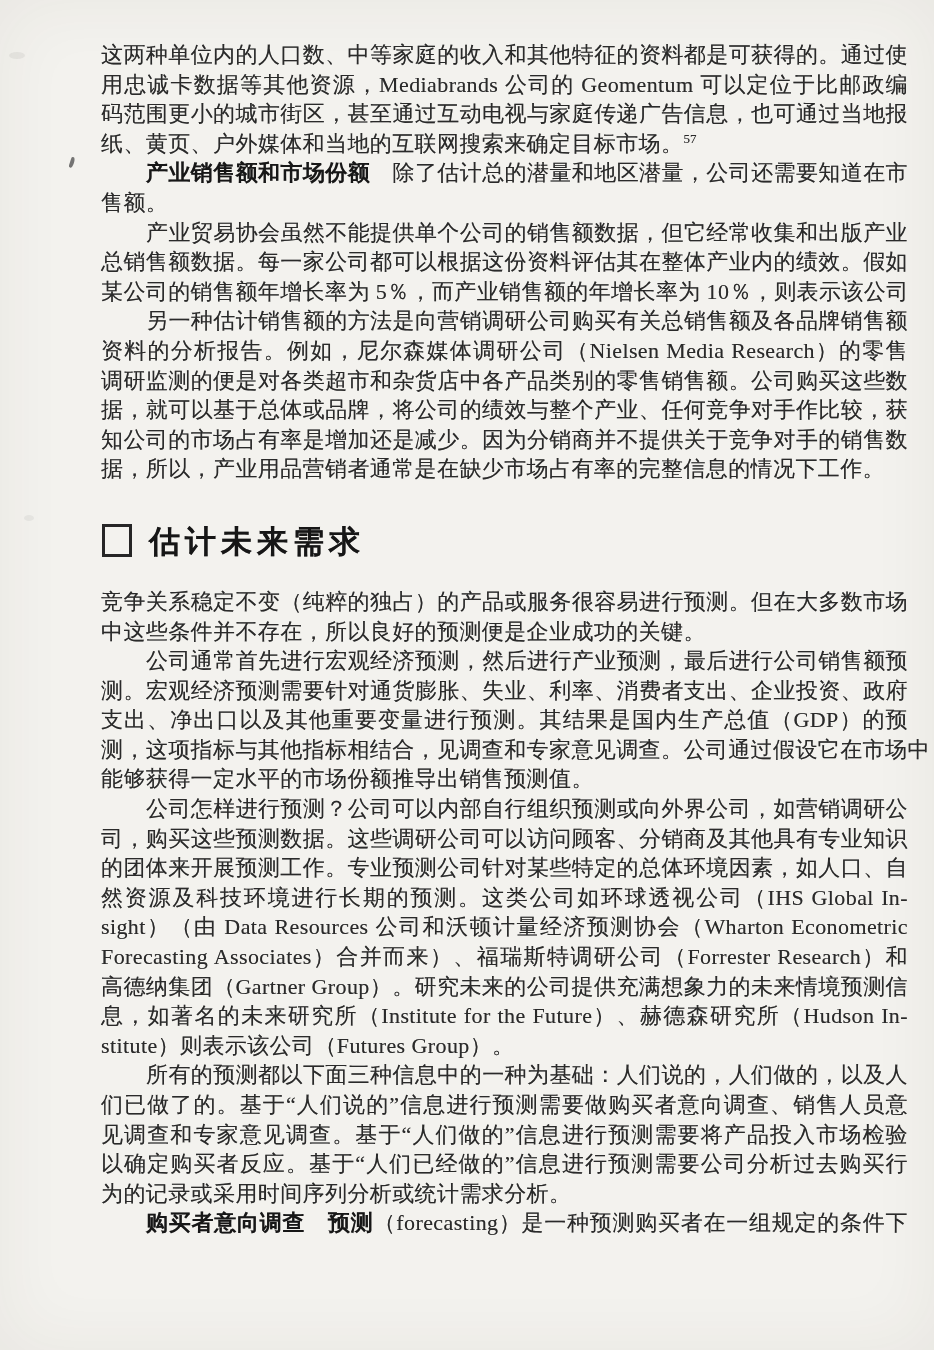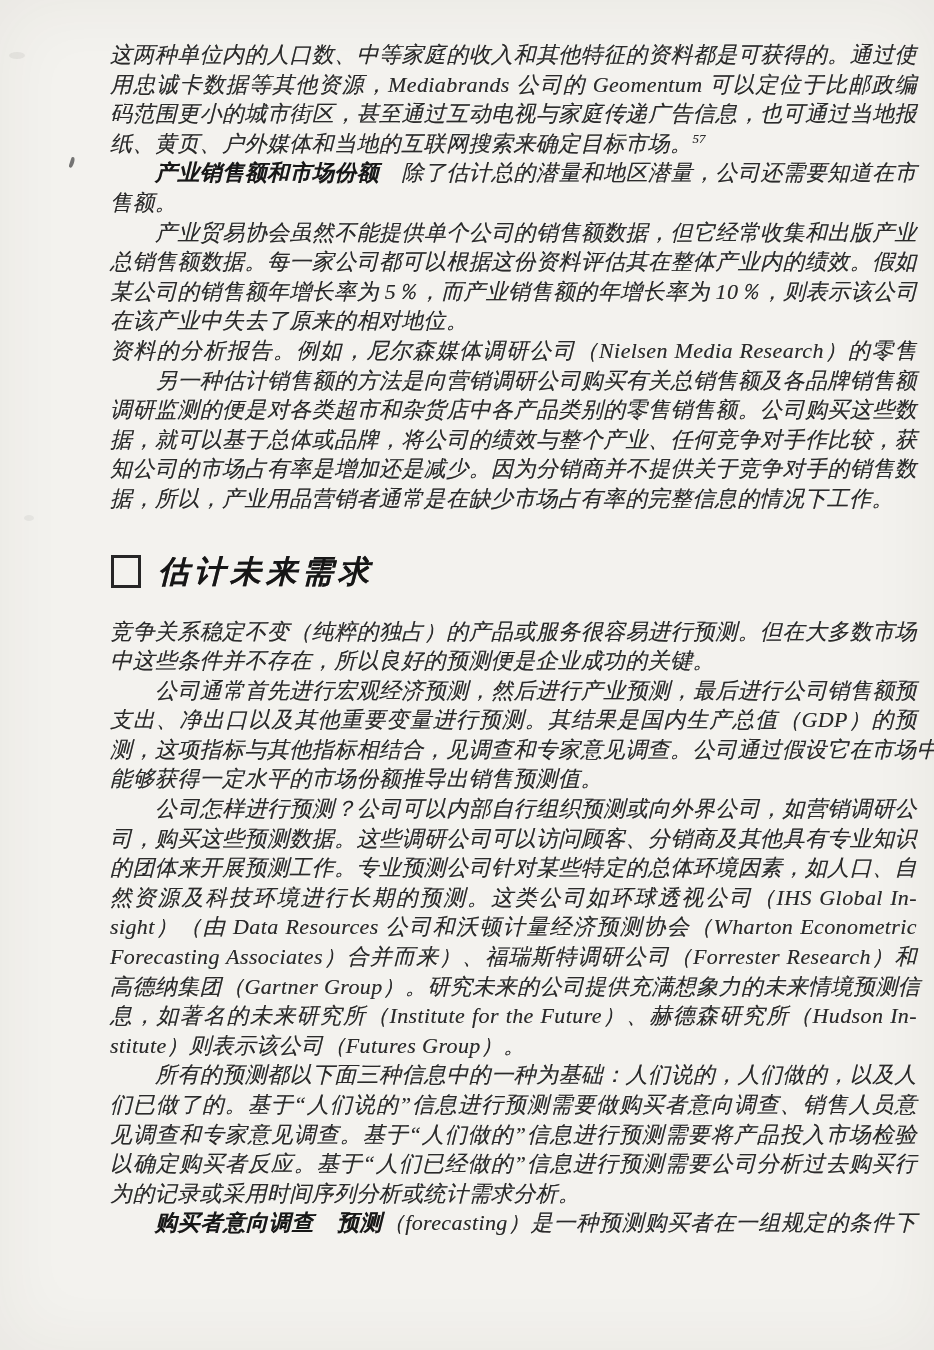--- a/index.html
+++ b/index.html
@@ -7,23 +7,22 @@
     position:relative;
     width:934px;height:1350px;
     margin:0 auto;
     background:#f3f2ee;
     box-shadow:inset 0 0 70px rgba(60,55,40,0.06);
     overflow:hidden;
     font-family:"Liberation Serif","DejaVu Serif",serif;
   }
   .text{
     position:absolute;
-    left:110px;top:40px;width:807px;
+    left:101px;top:40px;width:807px;
     color:#2a2a2a;
-    font-style:italic;
   }
   .para{margin:0;}
   .ln{
     font-size:22px;
     line-height:29.6px;
     height:29.6px;
     letter-spacing:0.4px;
     text-align:justify;
     text-align-last:justify;
     white-space:nowrap;
@@ -33,21 +32,21 @@
   .ln.ind{text-indent:45px;}
   .bold{font-weight:bold;color:#171717;margin-top:28px;}
   sup{
     font-size:13px;
     line-height:0;
     vertical-align:super;
     letter-spacing:0;
   }
   .heading{
     display:flex;
-    align-items:center;
+    align-items:flex-start;
     margin:40px 0 27px 1px;
     line-height:36px;
     height:36px;
   }
   .sq{
     display:inline-block;
     width:24px;height:27px;
     border:3px solid #262626;
     margin-right:17px;
     flex:0 0 auto;
@@ -90,40 +89,40 @@
         <div class="ln end"><span>纸、黄页、户外媒体和当地的互联网搜索来确定目标市场。</span><sup>57</sup></div>
       </div>
       <div class="para">
         <div class="ln ind"><span class="bold">产业销售额和市场份额</span><span>　除了估计总的潜量和地区潜量，公司还需要知道在市</span></div>
         <div class="ln end"><span>售额。</span></div>
       </div>
       <div class="para">
         <div class="ln ind"><span>产业贸易协会虽然不能提供单个公司的销售额数据，但它经常收集和出版产业</span></div>
         <div class="ln"><span>总销售额数据。每一家公司都可以根据这份资料评估其在整体产业内的绩效。假如</span></div>
         <div class="ln"><span>某公司的销售额年增长率为 5％，而产业销售额的年增长率为 10％，则表示该公司</span></div>
-        <div class="ln end"><span>在该产业中失去了原来的相对地位。</span></div>
       </div>
       <div class="para">
+        <div class="ln ind"><span>另一种估计销售额的方法是向营销调研公司购买有关总销售额及各品牌销售额</span></div>
         <div class="ln"><span>资料的分析报告。例如，尼尔森媒体调研公司（Nielsen Media Research）的零售</span></div>
-        <div class="ln ind"><span>另一种估计销售额的方法是向营销调研公司购买有关总销售额及各品牌销售额</span></div>
         <div class="ln"><span>调研监测的便是对各类超市和杂货店中各产品类别的零售销售额。公司购买这些数</span></div>
         <div class="ln"><span>据，就可以基于总体或品牌，将公司的绩效与整个产业、任何竞争对手作比较，获</span></div>
         <div class="ln"><span>知公司的市场占有率是增加还是减少。因为分销商并不提供关于竞争对手的销售数</span></div>
         <div class="ln end"><span>据，所以，产业用品营销者通常是在缺少市场占有率的完整信息的情况下工作。</span></div>
       </div>
       <div class="heading">
         <span class="sq"></span>
         <span class="htx">估计未来需求</span>
       </div>
       <div class="para">
         <div class="ln"><span>竞争关系稳定不变（纯粹的独占）的产品或服务很容易进行预测。但在大多数市场</span></div>
         <div class="ln end"><span>中这些条件并不存在，所以良好的预测便是企业成功的关键。</span></div>
       </div>
       <div class="para">
         <div class="ln ind"><span>公司通常首先进行宏观经济预测，然后进行产业预测，最后进行公司销售额预</span></div>
+        <div class="ln"><span>测。宏观经济预测需要针对通货膨胀、失业、利率、消费者支出、企业投资、政府</span></div>
         <div class="ln"><span>支出、净出口以及其他重要变量进行预测。其结果是国内生产总值（GDP）的预</span></div>
         <div class="ln"><span>测，这项指标与其他指标相结合，见调查和专家意见调查。公司通过假设它在市场中</span></div>
         <div class="ln end"><span>能够获得一定水平的市场份额推导出销售预测值。</span></div>
       </div>
       <div class="para">
         <div class="ln ind"><span>公司怎样进行预测？公司可以内部自行组织预测或向外界公司，如营销调研公</span></div>
         <div class="ln"><span>司，购买这些预测数据。这些调研公司可以访问顾客、分销商及其他具有专业知识</span></div>
         <div class="ln"><span>的团体来开展预测工作。专业预测公司针对某些特定的总体环境因素，如人口、自</span></div>
         <div class="ln"><span>然资源及科技环境进行长期的预测。这类公司如环球透视公司（IHS Global In-</span></div>
         <div class="ln"><span>sight）（由 Data Resources 公司和沃顿计量经济预测协会（Wharton Econometric</span></div>

